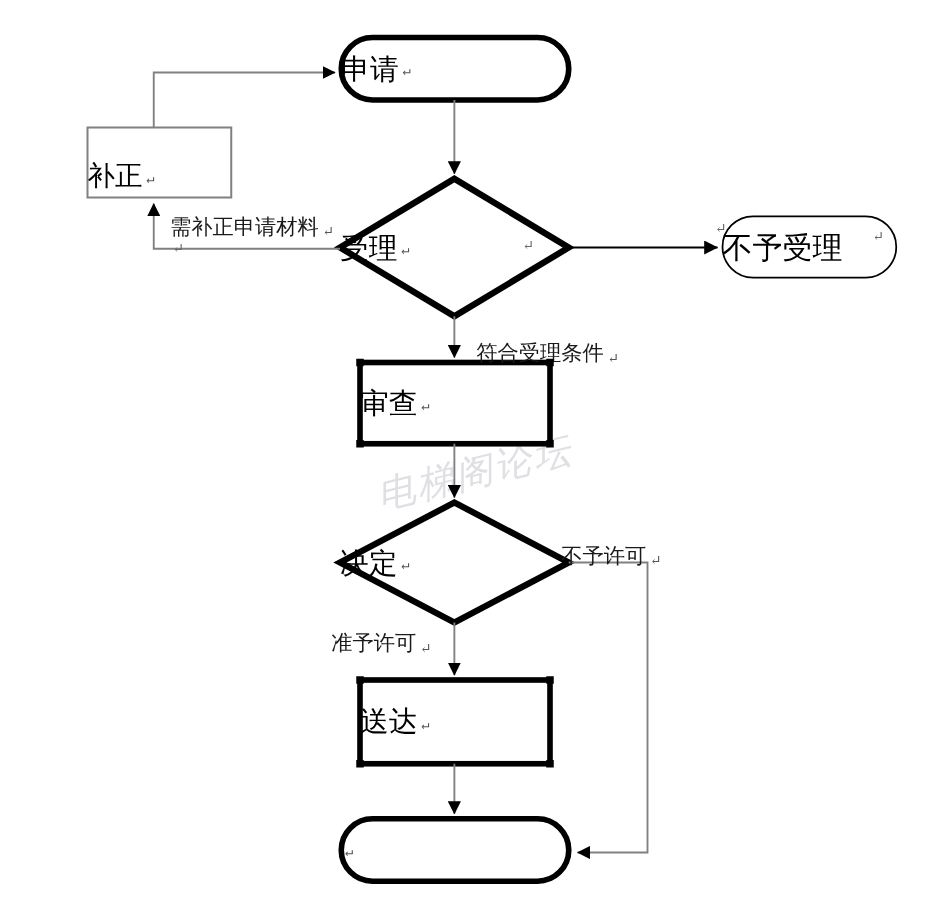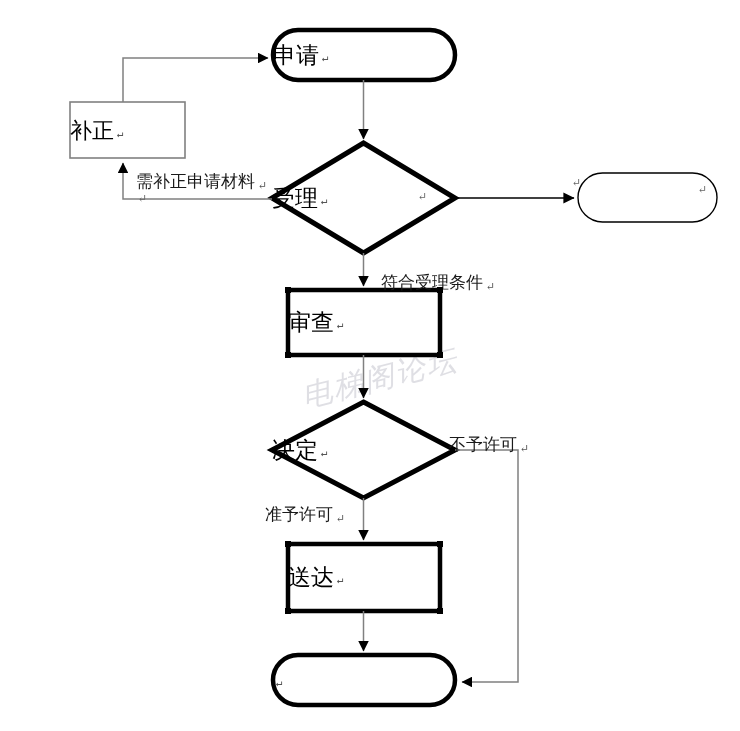--- a/index.html
+++ b/index.html
@@ -125,30 +125,33 @@
     <path d="M 455 450 L 518 450 L 518 682 L 462 682" fill="none" stroke="#808080" stroke-width="1.5" marker-end="url(#arrowThin)"></path>
 
     <path d="M 363.5 611 L 363.5 651" fill="none" stroke="#808080" stroke-width="1.5" marker-end="url(#arrowThin)"></path>
   </svg>
 
   <div class="node-label" style="left:273px; top:30px; width:182px; height:50px; font-size:23px;">
     <span>申请</span>
       <span class="pilcrow">↵</span>
   </div>
 
-  <div class="node-label" style="left:70px; top:98px; width:115px; height:66px; font-size:22px;">
+  <div class="node-label" style="left:70px; top:108px; width:115px; height:66px; font-size:22px;">
     <span>补正</span>
       <span class="pilcrow">↵</span>
   </div>
 
   <div class="node-label" style="left:272px; top:143px; width:183px; height:110px; font-size:23px;">
     <span>受理</span>
       <span class="pilcrow">↵</span>
   </div>
 
+  <div class="node-label" style="left:578px; top:173px; width:125px; height:49px; font-size:24px;">
+    <span>不予受理</span>
+  </div>
 
   <div class="node-label" style="left:288px; top:290px; width:152px; height:65px; font-size:23px;">
     <span>审查</span>
       <span class="pilcrow">↵</span>
   </div>
 
   <div class="node-label" style="left:272px; top:402px; width:183px; height:96px; font-size:23px;">
     <span>决定</span>
       <span class="pilcrow">↵</span>
   </div>

